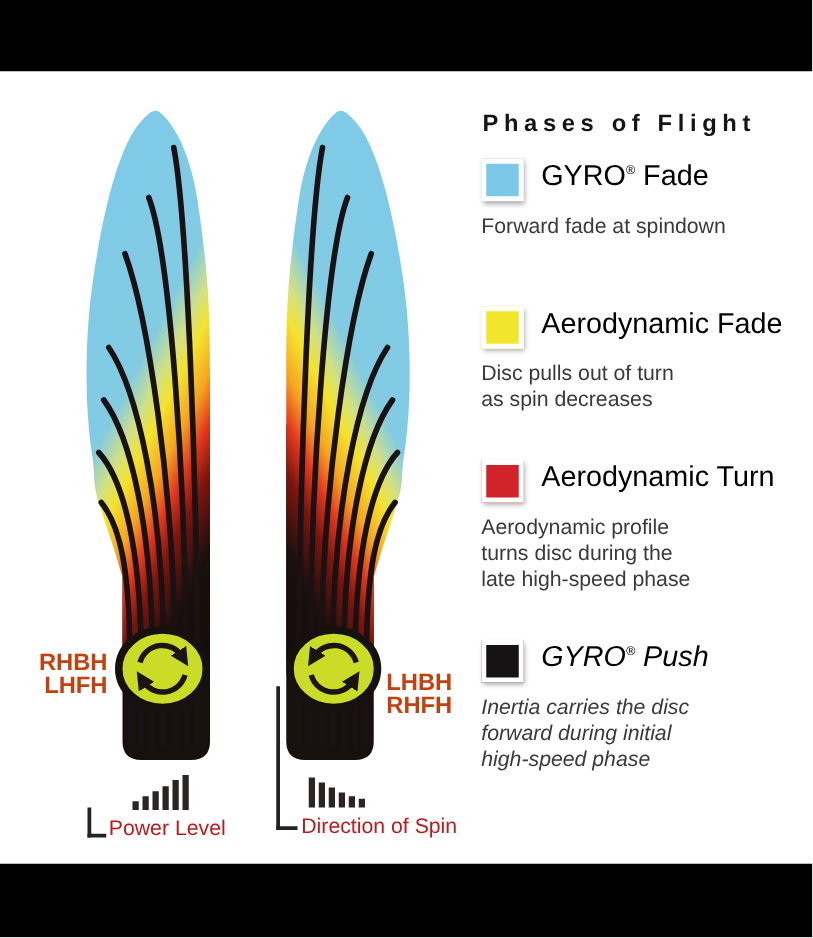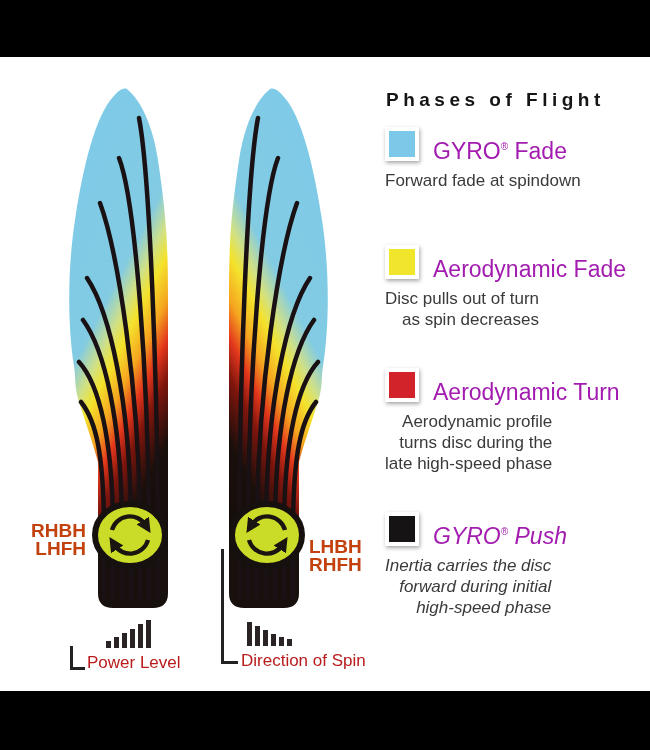--- a/index.html
+++ b/index.html
@@ -29,23 +29,23 @@
 
   .legend-title{position:absolute;left:386px;top:89px;font-size:19px;font-weight:bold;
                 letter-spacing:4.5px;color:#151515;white-space:nowrap;}
 
   .leg-item{position:absolute;left:385px;width:250px;height:110px;}
   .leg-item.i0{top:127px;} .leg-item.i1{top:245px;} .leg-item.i2{top:368px;} .leg-item.i3{top:512px;font-style:italic;}
   .swatch{position:absolute;left:0;top:0;width:26px;height:26px;border:4px solid #fff;
           box-shadow:1px 2px 4px rgba(0,0,0,.35);}
   .sw-blue{background:#7bc8e9;} .sw-yellow{background:#f2e62c;}
   .sw-red{background:#d2232b;} .sw-black{background:#151313;}
-  .leg-head{position:absolute;left:48px;top:11px;font-size:23px;color:#a21caf;white-space:nowrap;}
+  .leg-head{position:absolute;left:48px;top:0;font-size:23px;color:#000000;white-space:nowrap;}
   .leg-head .sup{font-size:10px;vertical-align:9px;}
-  .leg-desc{position:absolute;left:0;top:43px;font-size:17px;line-height:21px;color:#3a3a3a;white-space:nowrap;text-align:right;}
+  .leg-desc{position:absolute;left:0;top:43px;font-size:17px;line-height:21px;color:#3a3a3a;white-space:nowrap;}
 </style>
 </head>
 <body>
 
 <div class="canvas">
 
   <div class="blackbar top"></div>
   <div class="blackbar bottom"></div>
 
   <svg class="wings" viewBox="0 0 400 575">

